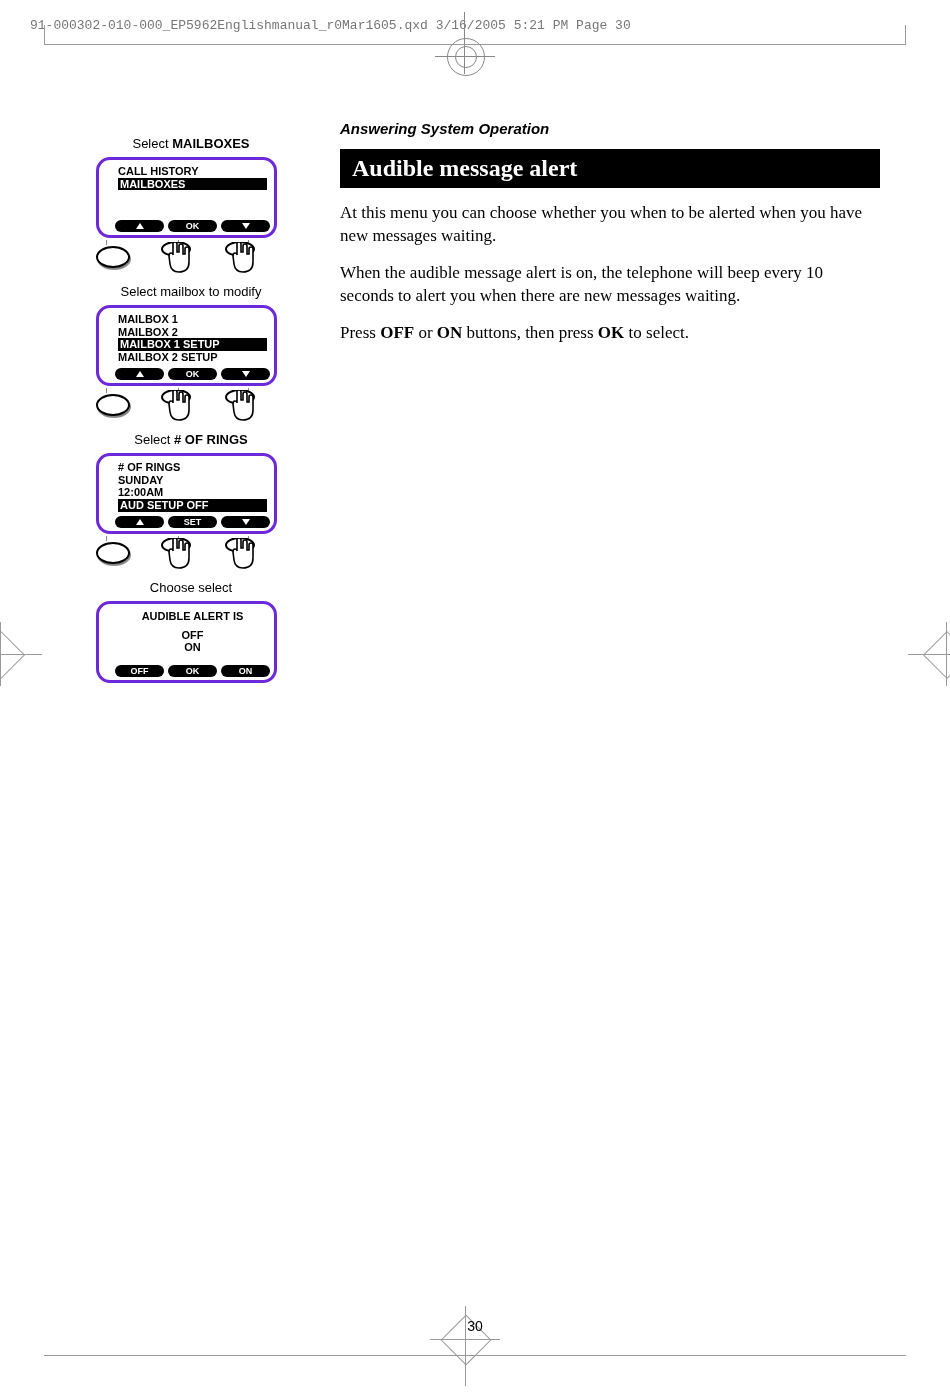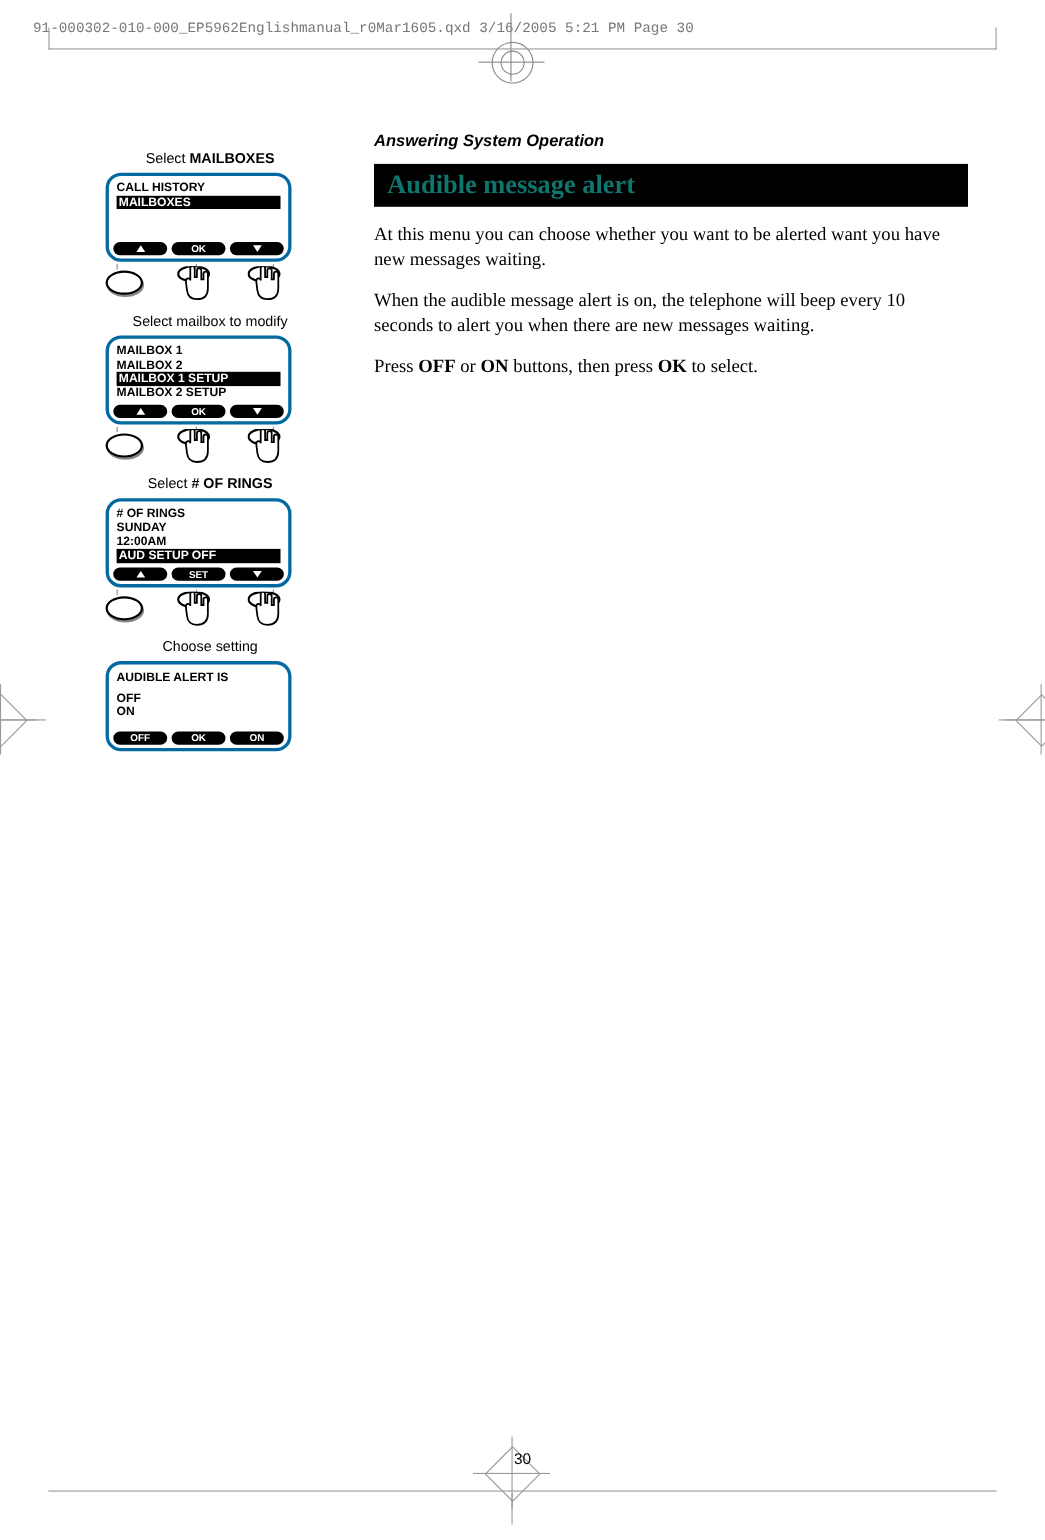--- a/index.html
+++ b/index.html
@@ -185,21 +185,21 @@
   }
   .section-label {
     font-style: italic;
     font-weight: bold;
     font-family: Liberation Sans, sans-serif;
     font-size: 15px;
     margin-bottom: 12px;
   }
   .black-banner {
     background: #000;
-    color: #0f766e;
+    color: #ffffff;
     font-family: Georgia, serif;
     font-weight: bold;
     font-size: 24px;
     padding: 6px 12px;
     margin-bottom: 14px;
   }
   .body-text {
     font-size: 17px;
     line-height: 1.35;
     margin-bottom: 14px;
@@ -211,24 +211,24 @@
     left: 96px;
     width: 190px;
     font-family: Arial, Helvetica, sans-serif;
   }
   .side-caption {
     font-size: 13px;
     margin-bottom: 6px;
     text-align: center;
   }
   .screen {
-    border: 3px solid #0369a1;
+    border: 3px solid #6d28d9;
     border-radius: 14px;
     width: 155px;
-    padding: 4px 4px 3px 4px;
+    padding: 4px 4px 3px 16px;
     margin-bottom: 4px;
     font-family: Arial, Helvetica, sans-serif;
   }
   .screen-area {
     min-height: 52px;
     font-size: 11px;
     font-weight: bold;
     line-height: 1.15;
     padding: 1px 3px;
   }
@@ -311,20 +311,21 @@
     margin-top:4px;
   }
   .hand {
     width: 34px;
     height: 36px;
     position: relative;
   }
   .hand svg { width: 34px; height: 36px; }
 
   .centered-screen .screen-area {
+    text-align: center;
     padding-top: 2px;
   }
   .page-num {
     position: absolute;
     bottom: 66px;
     width: 100%;
     text-align: center;
     font-family: Arial, Helvetica, sans-serif;
     font-size: 14px;
   }
@@ -355,21 +356,21 @@
     <div class="hline"></div>
     <div class="vline"></div>
     <div class="vline2"></div>
 </div>
 
 <div class="page-frame"></div>
 
 <div class="main-content">
   <div class="section-label">Answering System Operation</div>
   <div class="black-banner">Audible message alert</div>
-  <div class="body-text">At this menu you can choose whether you want to be alerted want you have new messages waiting.</div>
+  <div class="body-text">At this menu you can choose whether you when to be alerted when you have new messages waiting.</div>
   <div class="body-text">When the audible message alert is on, the telephone will beep every 10 seconds to alert you when there are new messages waiting.</div>
   <div class="body-text">
     <span>Press </span><b>OFF</b><span> or </span><b>ON</b><span> buttons, then press </span><b>OK</b><span> to select.</span>
   </div>
 </div>
 
 <div class="sidebar">
 
   <div class="side-caption">
     <span>Select </span><b>MAILBOXES</b>
@@ -459,21 +460,21 @@
         </svg>
     </div>
     <div class="hand">
       <svg viewBox="0 0 34 36">
           <ellipse cx="15" cy="7" rx="14" ry="7" fill="#fff" stroke="#000" stroke-width="2"></ellipse>
           <path d="M12 8 L12 2 Q12 0 14 0 Q16 0 16 2 L16 10 L18 10 L18 4 Q18 2 20 2 Q22 2 22 4 L22 12 L24 12 L24 7 Q24 5 26 5 Q28 5 28 7 L28 20 Q28 30 18 30 Q10 30 9 22 L8 14 Q8 11 10 11 Q12 11 12 13 Z" fill="#fff" stroke="#000" stroke-width="1.6"></path>
         </svg>
     </div>
   </div>
 
-  <div class="side-caption">Choose setting</div>
+  <div class="side-caption">Choose select</div>
   <div class="screen centered-screen">
     <div class="screen-area">
       <div style="margin-bottom:6px;">AUDIBLE ALERT IS</div>
       <div>OFF</div>
       <div>ON</div>
     </div>
     <div class="softkey-row">
       <div class="softkey">OFF</div>
       <div class="softkey">OK</div>
       <div class="softkey">ON</div>

